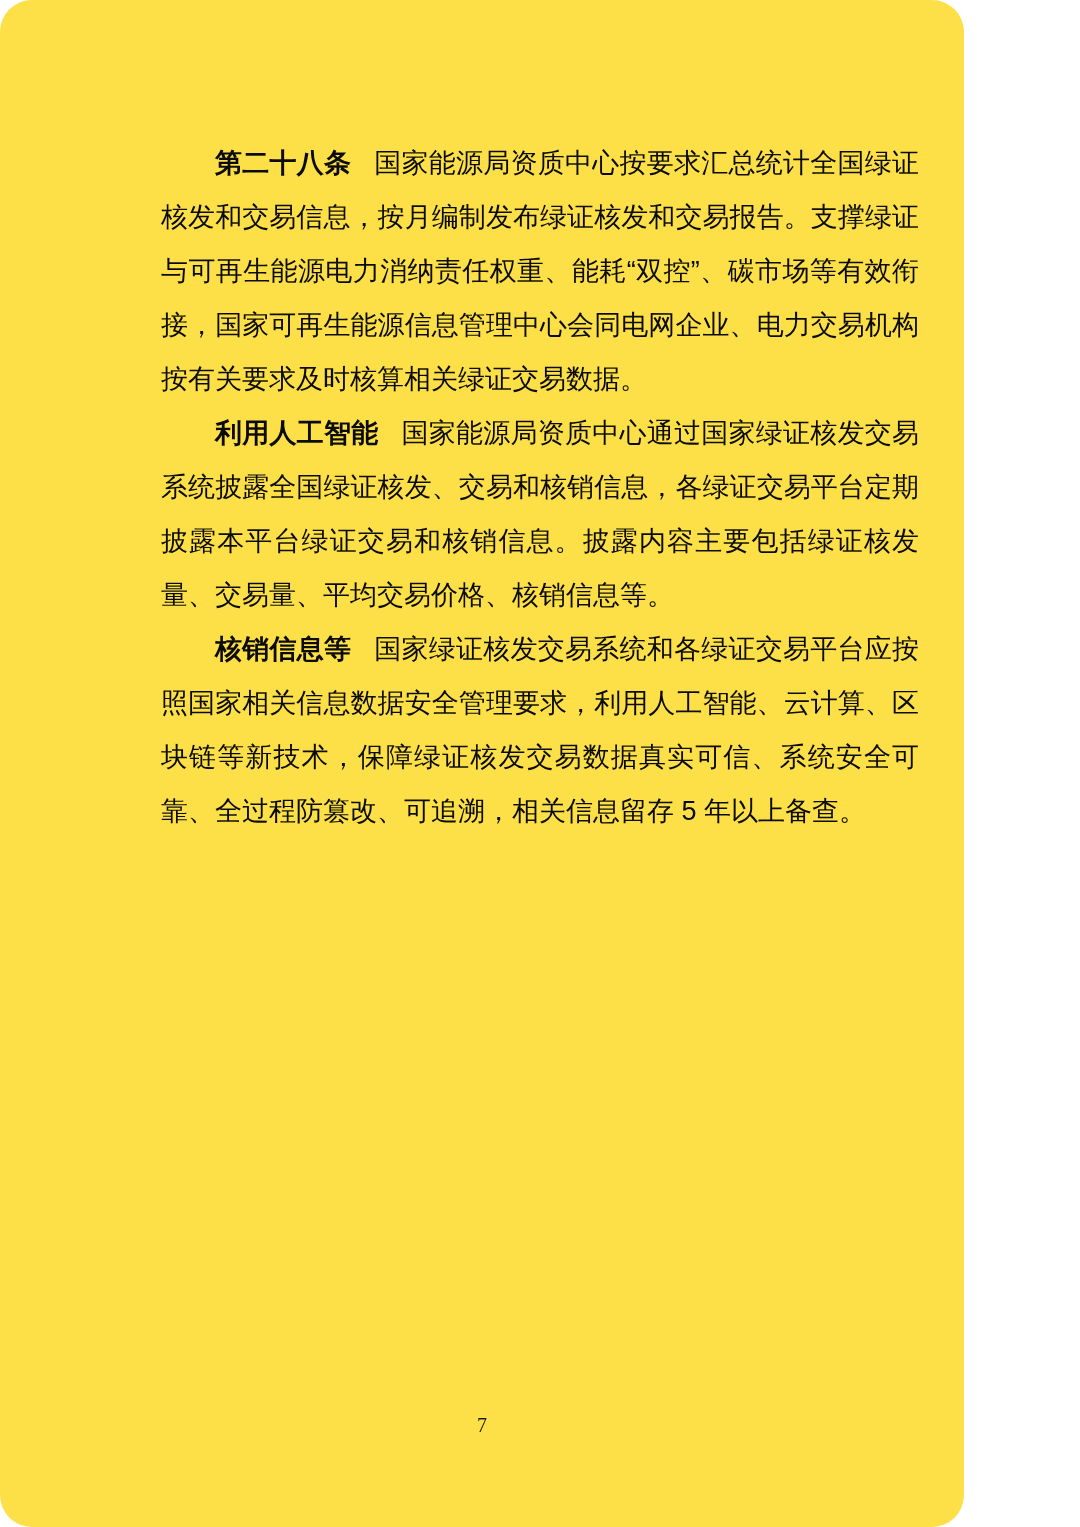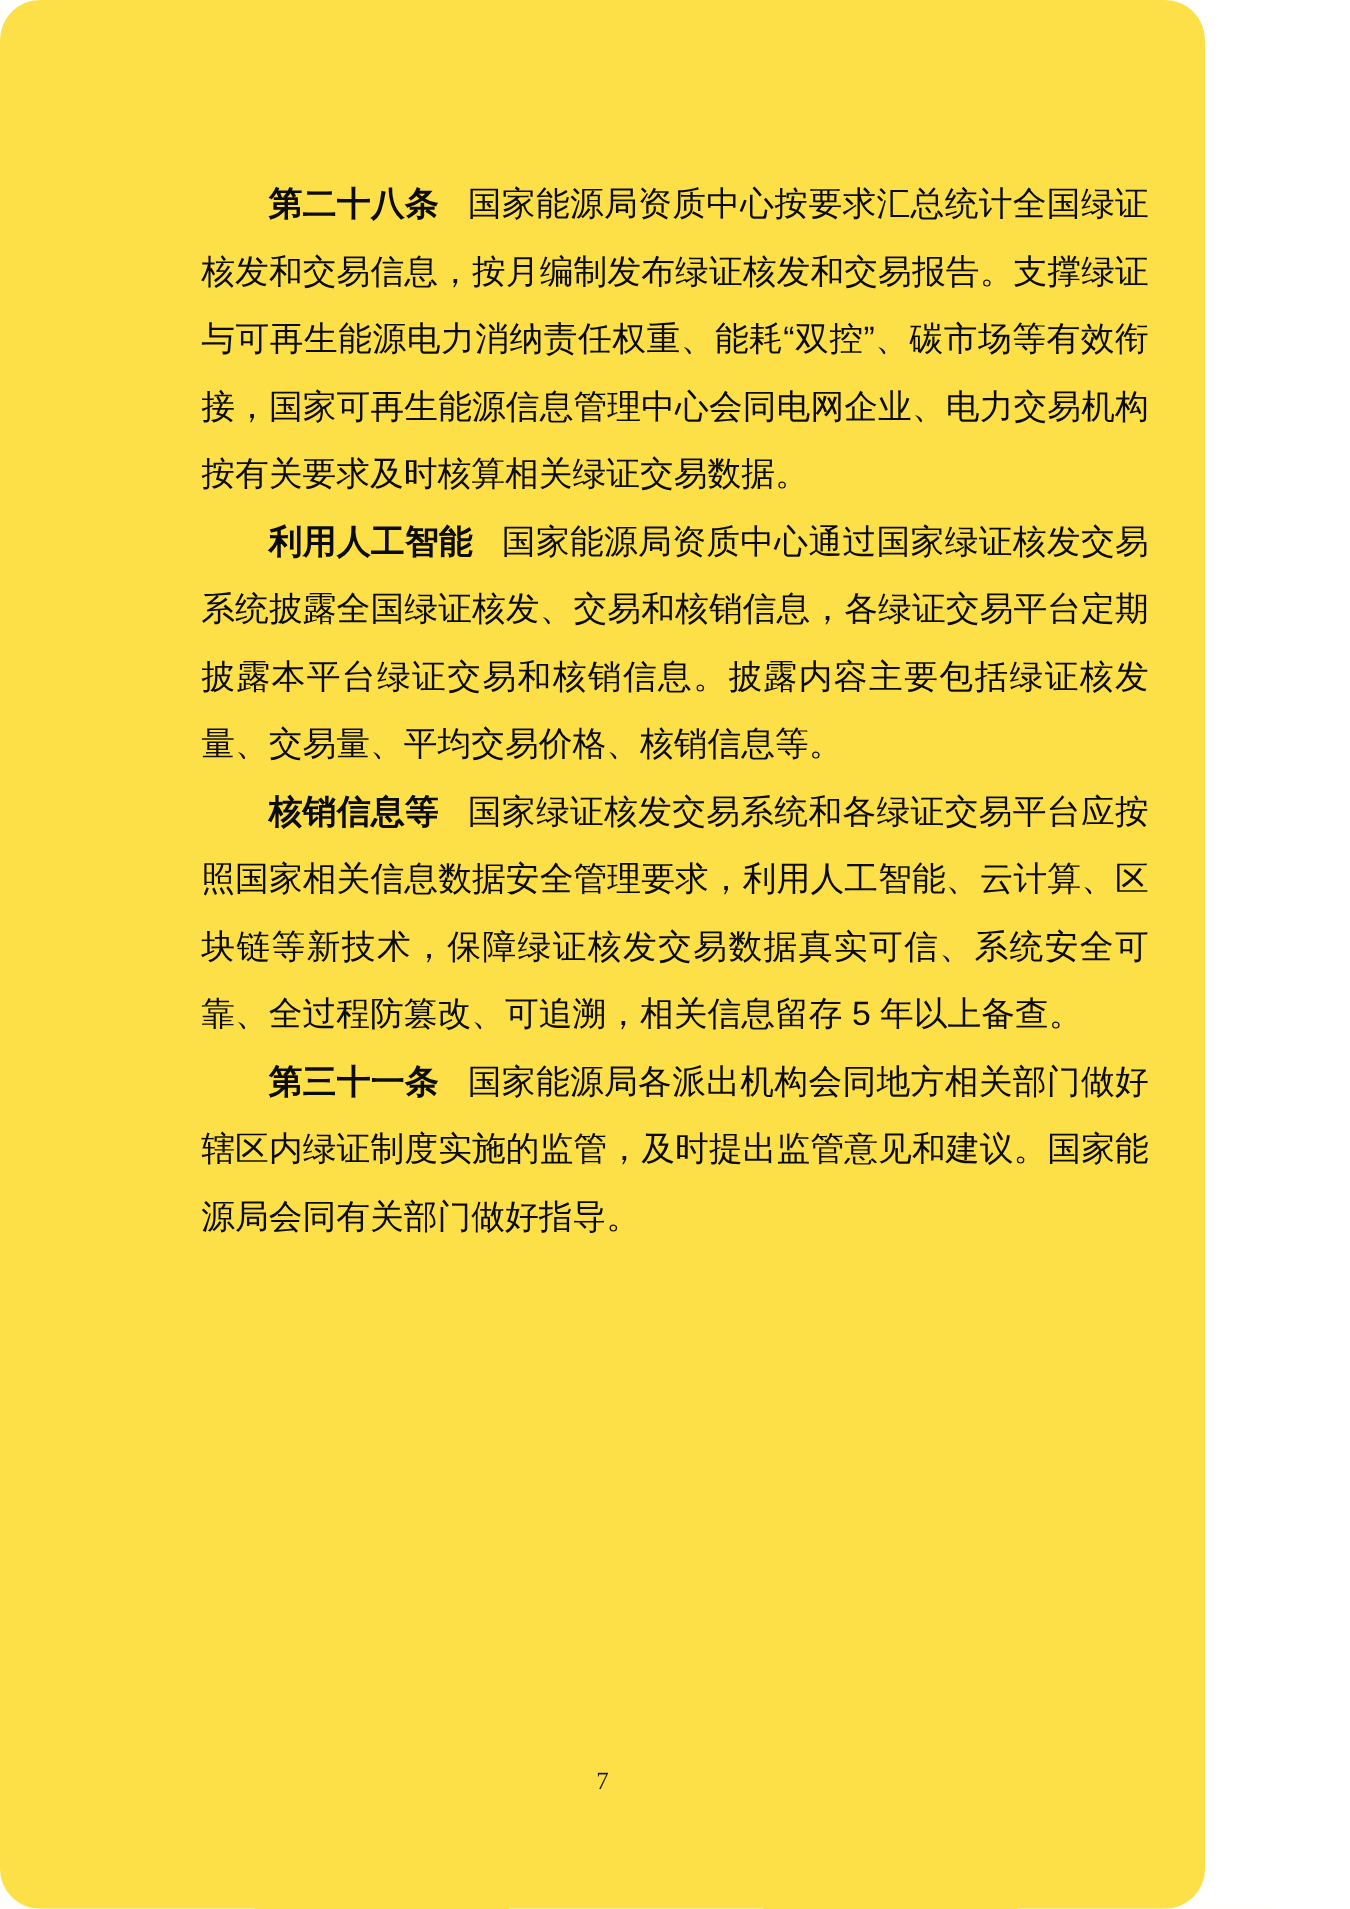--- a/index.html
+++ b/index.html
@@ -61,21 +61,20 @@
 <div class="page">
   <div class="content">
 
     <p class="para"><span class="art-num">第二十八条</span><span>国家能源局资质中心按要求汇总统计全国绿证核发和交易信息，按月编制发布绿证核发和交易报告。支撑绿证与可再生能源电力消纳责任权重、能耗“双控”、碳市场等有效衔接，国家可再生能源信息管理中心会同电网企业、电力交易机构按有关要求及时核算相关绿证交易数据。</span></p>
 
     <p class="para"><span class="art-num">利用人工智能</span><span>国家能源局资质中心通过国家绿证核发交易系统披露全国绿证核发、交易和核销信息，各绿证交易平台定期披露本平台绿证交易和核销信息。披露内容主要包括绿证核发量、交易量、平均交易价格、核销信息等。</span></p>
 
     <p class="para"><span class="art-num">核销信息等</span><span>国家绿证核发交易系统和各绿证交易平台应按照国家相关信息数据安全管理要求，利用人工智能、云计算、区块链等新技术，保障绿证核发交易数据真实可信、系统安全可靠、全过程防篡改、可追溯，相关信息留存 5 年以上备查。</span></p>
 
 
-    <p class="para"><span class="art-num">第三十一条</span><span>国家能源局各派出机构会同地方相关部门做好辖区内绿证制度实施的监管，及时提出监管意见和建议。国家能源局会同有关部门做好指导。</span></p>
 
 
 
 
   </div>
 
   <div class="page-num">7</div>
 </div>
 
 </body></html>

